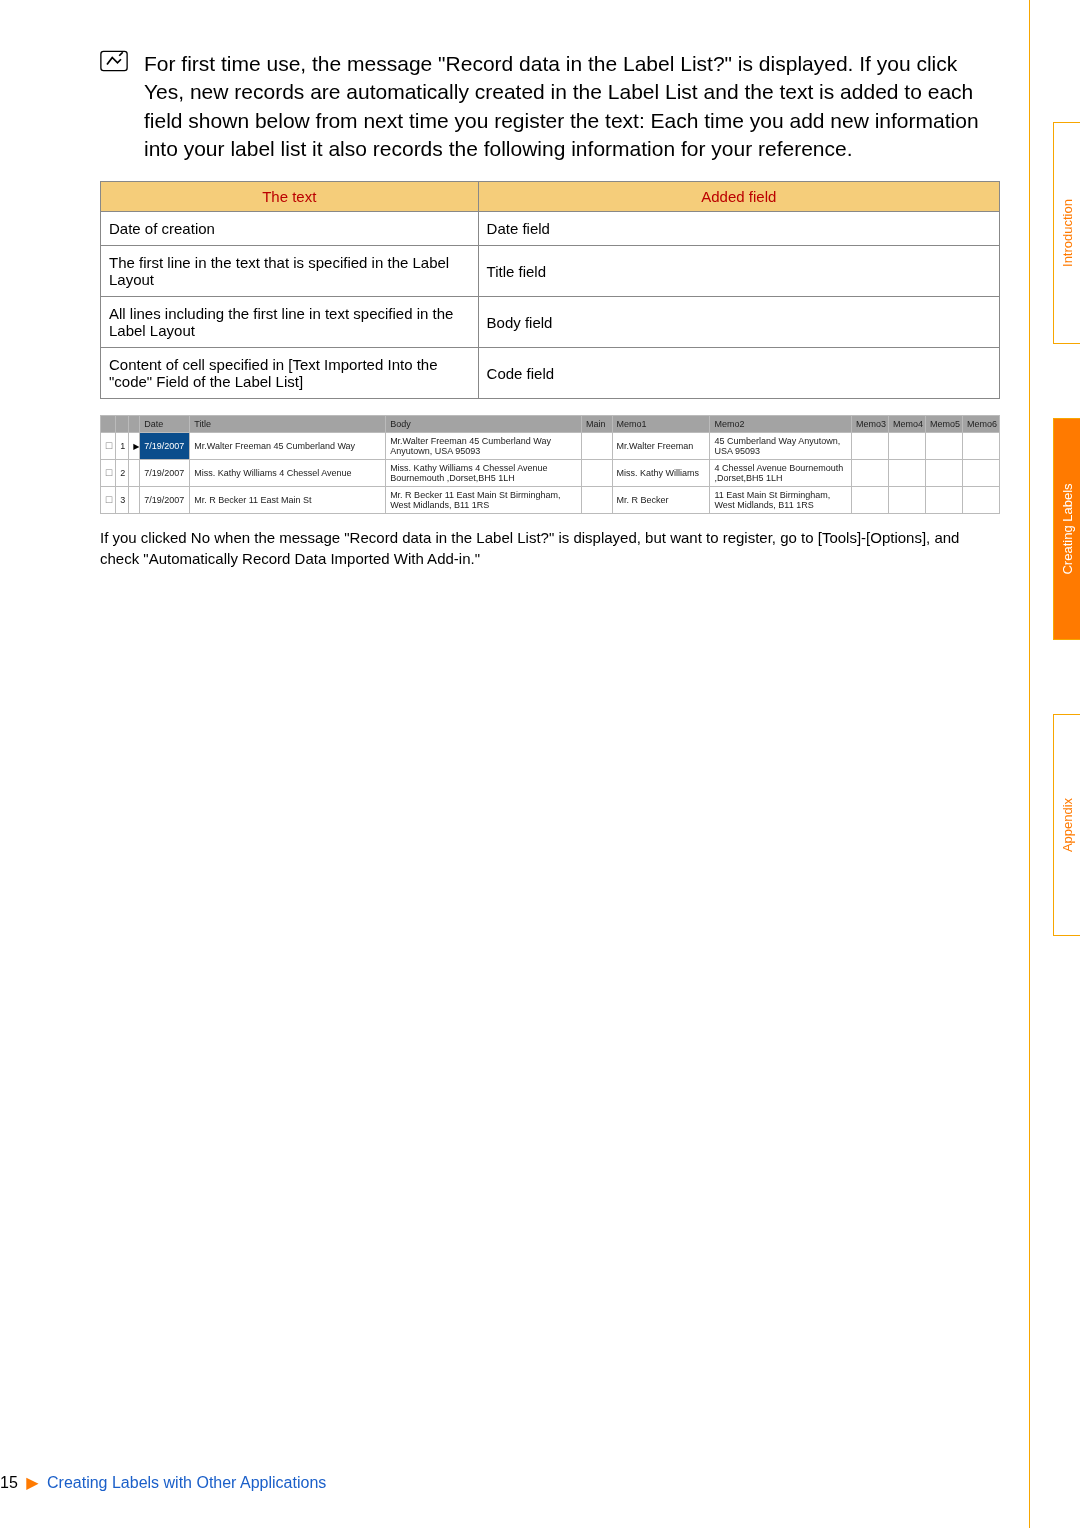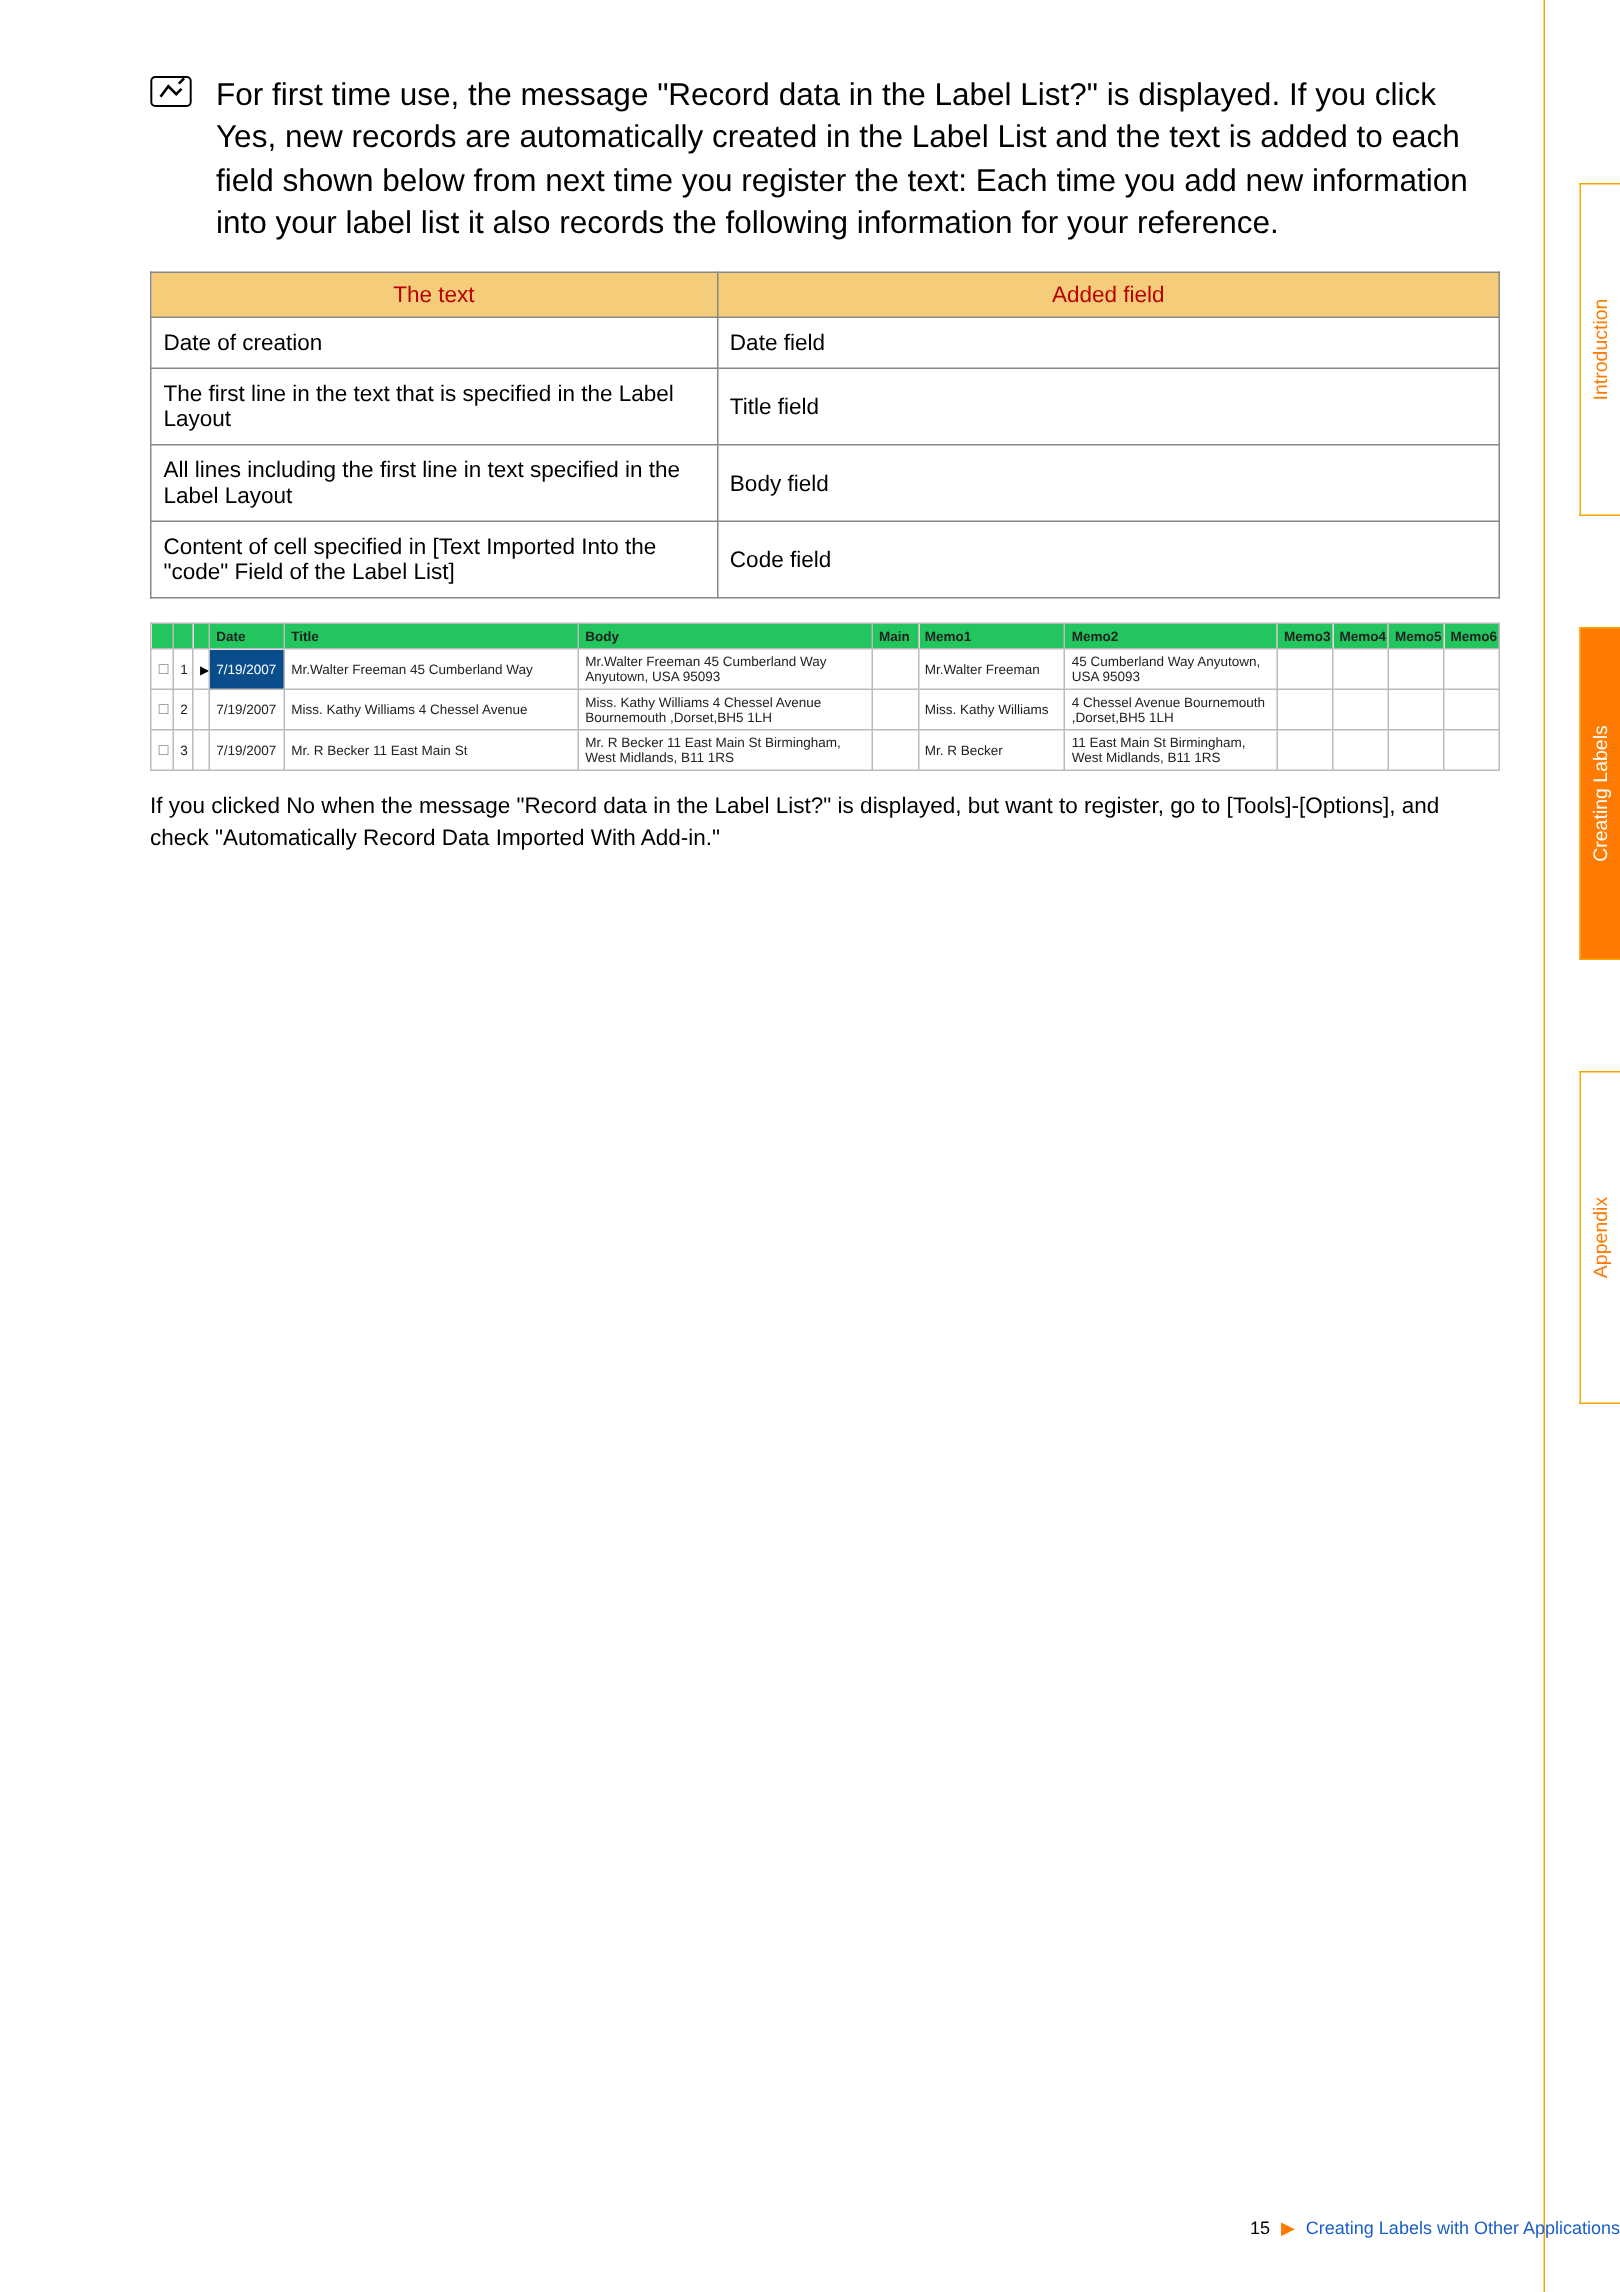--- a/index.html
+++ b/index.html
@@ -14,26 +14,26 @@
   h2.heading sup{font-size:11px;vertical-align:super}
   .note-row{display:flex;gap:16px;margin:0 0 18px 0}
   .note-icon{flex:0 0 28px;height:22px}
   .note-text{flex:1;font-size:21px;line-height:1.35}
   table.field-table{width:100%;border-collapse:collapse;font-size:15px}
   table.field-table th{background:#f5cd7a;border:1px solid #888;padding:6px 8px;font-weight:normal;color:#b00;text-align:center}
   table.field-table td{border:1px solid #888;padding:8px;vertical-align:middle}
   .screenshot-wrap{margin:16px 0 14px 0}
   table.data-grid{border-collapse:collapse;font-size:9px;width:100%;table-layout:fixed;color:#222}
   table.data-grid th,table.data-grid td{border:1px solid #bbb;padding:3px 4px;text-align:left;background:#fff;vertical-align:middle;overflow:hidden}
-  table.data-grid th{background:#22c55e;font-weight:bold}
+  table.data-grid th{background:#a3a3a3;font-weight:normal}
   table.data-grid td.hili{background:#0a4d8c;color:#fff}
   table.data-grid td.chk{text-align:center;color:#888;font-size:9px}
   .row-arrow{font-size:8px;color:#000}
   .body-para{font-size:15px;line-height:1.35;margin-top:4px}
-  .footer{position:absolute;left:0;right:0;bottom:36px;text-align:right;font-size:12px;color:#000}
+  .footer{position:absolute;left:0;right:15px;bottom:36px;text-align:left;font-size:16px;color:#000}
   .footer .pnum{color:#000}
   .footer .tri{color:#ff7a00;margin:0 4px}
   .footer .ftxt{color:#1a5fc9}
 </style>
 </head>
 <body>
 
 <div class="page">
 
   <div class="side-rail">

